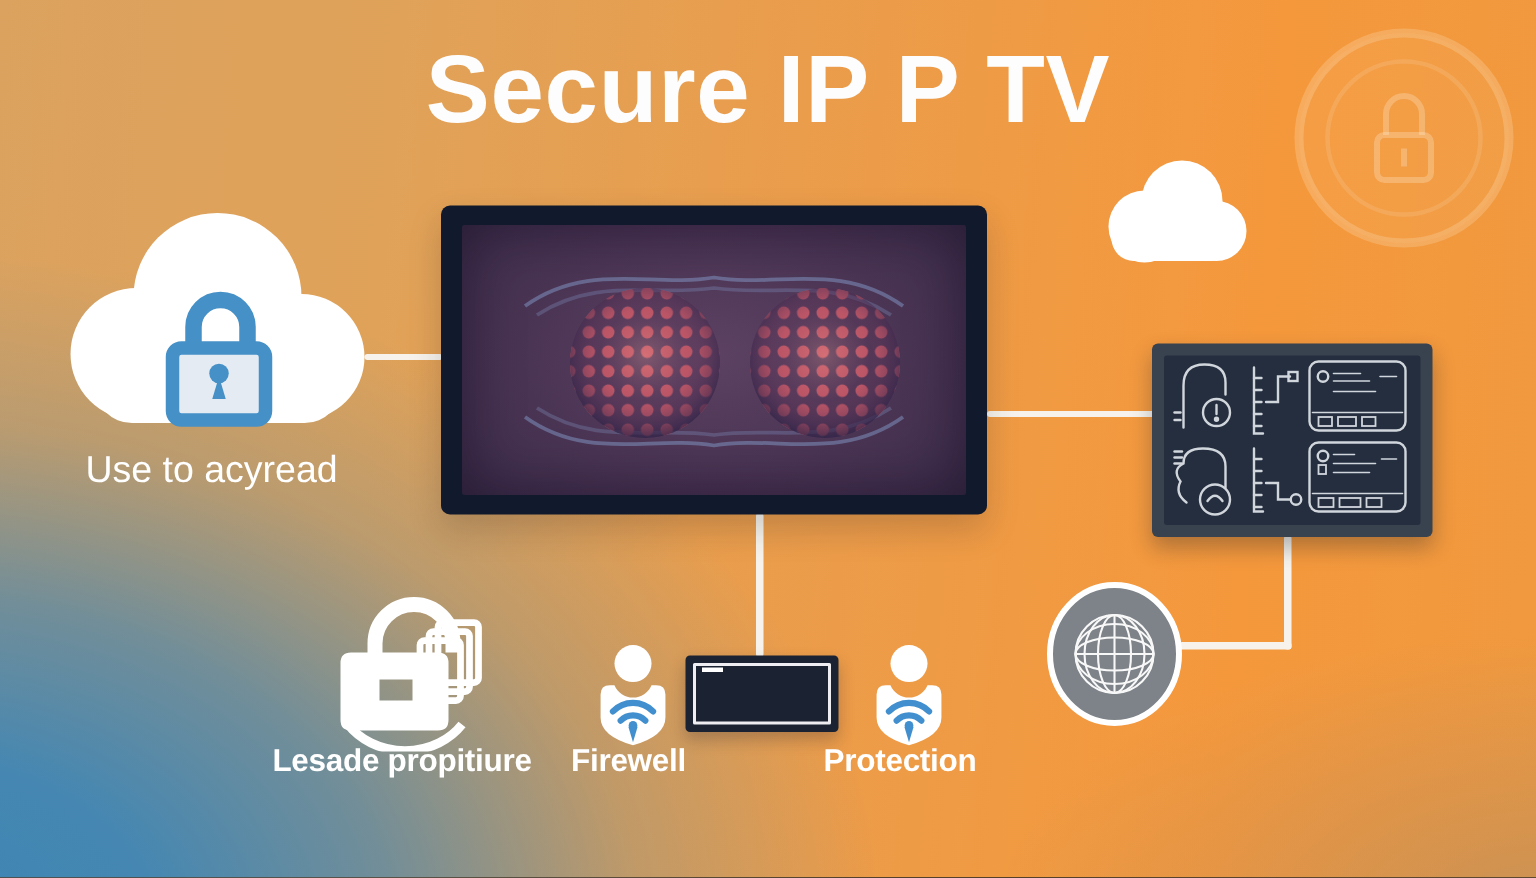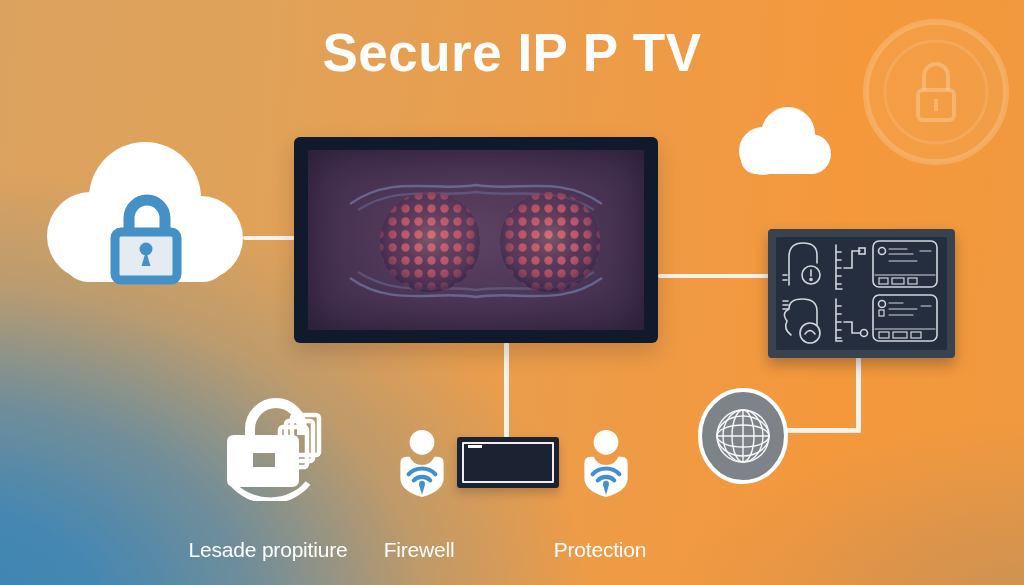--- a/index.html
+++ b/index.html
@@ -8,21 +8,21 @@
     font-family:"Liberation Sans",sans-serif;
     background:
       radial-gradient(50% 45% at 100% 104%, rgba(165,138,105,0.50), rgba(165,138,105,0) 70%),
       radial-gradient(95% 115% at -6% 106%, #3d85b5 0%, #4587b2 17%, rgba(104,140,158,0.92) 33%, rgba(148,148,132,0.48) 50%, rgba(190,160,110,0) 67%),
       linear-gradient(95deg,#dba25f 0%,#e0a259 25%,#ec9c49 55%,#f5983c 80%,#f0993f 100%);
   }
   .abs{position:absolute;}
   
   .title{
     left:0;top:22px;width:100%;text-align:center;
-    font-size:53px;font-weight:700;letter-spacing:.5px;color:#fdfdfe;
+    font-size:64px;font-weight:700;letter-spacing:.5px;color:#fdfdfe;
   }
   
   .line{background:#f7f3ec;border-radius:2px;}
   
   .tv{left:294px;top:137px;width:364px;height:206px;background:#101a2c;border-radius:6px;
       box-shadow:0 10px 22px rgba(20,20,40,.18);}
   .tv-screen{position:absolute;left:14px;top:13px;right:14px;bottom:13px;border-radius:2px;
       background:radial-gradient(70% 85% at 50% 48%, #5c4162 0%, #4a3454 55%, #3a2c49 100%);
       box-shadow:inset 0 0 40px rgba(10,5,25,.45);overflow:hidden;}
   
@@ -30,22 +30,22 @@
       box-shadow:0 7px 14px rgba(20,25,40,.30);}
   .panel-inner{position:absolute;inset:8px;background:#242e3e;border-radius:2px;}
   
   .firewall{left:457px;top:437px;width:102px;height:51px;background:#1b2332;border-radius:3px;
       box-shadow:0 5px 10px rgba(30,30,50,.25);}
   .firewall-border{position:absolute;inset:5px;border:2px solid #ededf2;border-radius:1px;}
   .firewall-dash{position:absolute;left:11px;top:8px;width:14px;height:3px;background:#fff;}
   
   .caption{left:36px;top:298px;width:210px;text-align:center;color:#fff;
       font-size:25px;line-height:1.22;font-weight:400;}
-  .label{top:538px;transform:translateX(-50%);color:#fff;font-size:21px;
-      letter-spacing:-0.2px;white-space:nowrap;font-weight:400;}
+  .label{top:496px;transform:translateX(-50%);color:#fff;font-size:21px;
+      letter-spacing:-0.2px;white-space:nowrap;font-weight:700;}
 </style>
 </head>
 <body>
 
 <div class="canvas">
 
   <svg class="abs" style="left:850px;top:14px" width="164" height="158" viewBox="0 0 164 158">
     <circle cx="86" cy="78" r="70" fill="rgba(255,250,235,0.05)" stroke="rgba(255,240,215,0.22)" stroke-width="6"></circle>
     <circle cx="86" cy="78" r="51" fill="none" stroke="rgba(255,240,215,0.14)" stroke-width="3"></circle>
     <path d="M74,76 V62 a12,12 0 0 1 24,0 V76" fill="none" stroke="rgba(255,242,220,0.28)" stroke-width="4"></path>
@@ -68,20 +68,21 @@
       <circle cx="168" cy="102" r="42"></circle>
       <rect x="30" y="96" width="165" height="50" rx="25"></rect>
     </g>
     <path d="M96,96 V82 a18,18 0 0 1 36,0 V96" fill="none" stroke="#4590c6" stroke-width="11"></path>
     <rect x="82" y="96" width="62" height="48" rx="6" fill="#e4ebf3" stroke="#4590c6" stroke-width="9"></rect>
     <circle cx="113" cy="113" r="6.5" fill="#4590c6"></circle>
     <path d="M113,115 l-4.5,15 h9 Z" fill="#4590c6"></path>
   </svg>
 
   <div class="abs caption">
+    <div>Use to acyread</div>
   </div>
 
   <svg class="abs" style="left:725px;top:96px" width="110" height="85" viewBox="0 0 110 85">
     <g fill="#ffffff">
       <circle cx="38" cy="55" r="24"></circle>
       <circle cx="63" cy="38" r="27"></circle>
       <circle cx="86" cy="58" r="20"></circle>
       <rect x="16" y="48" width="82" height="30" rx="15"></rect>
     </g>
   </svg>

